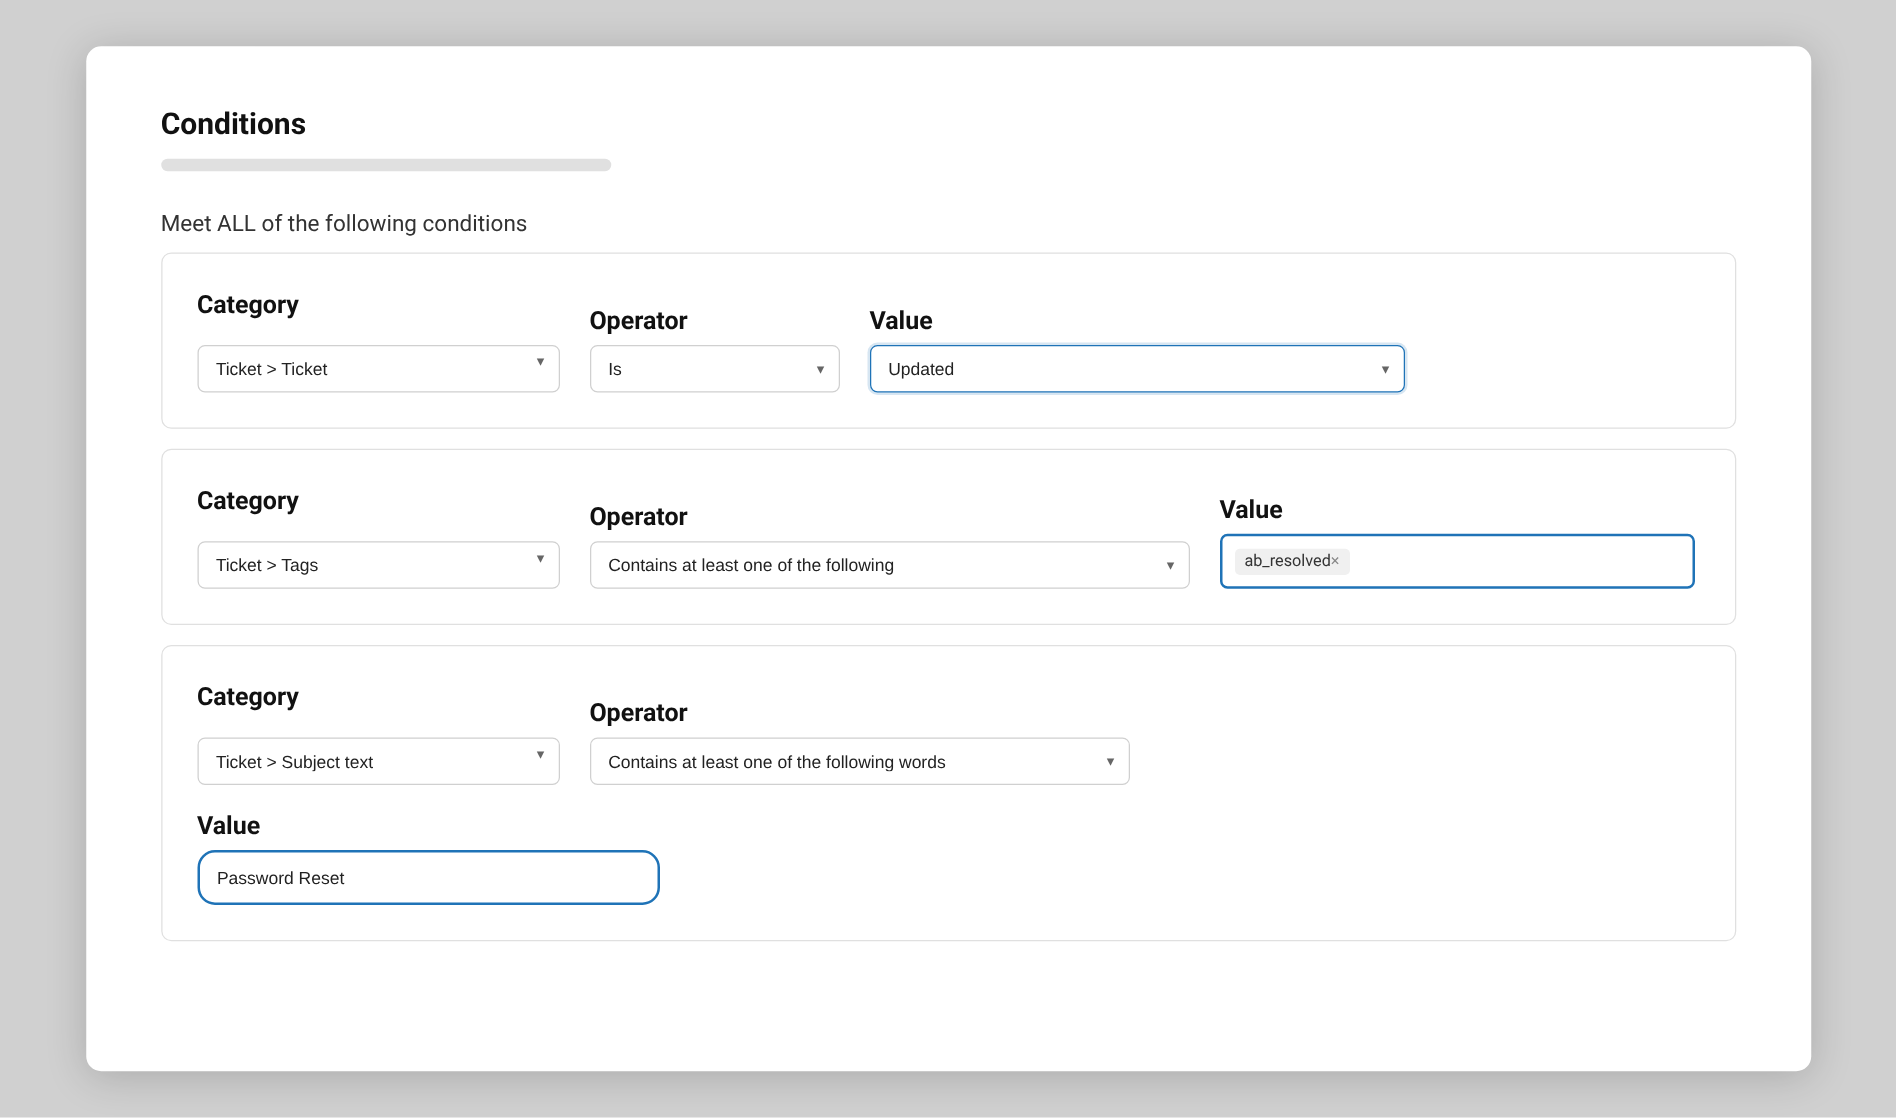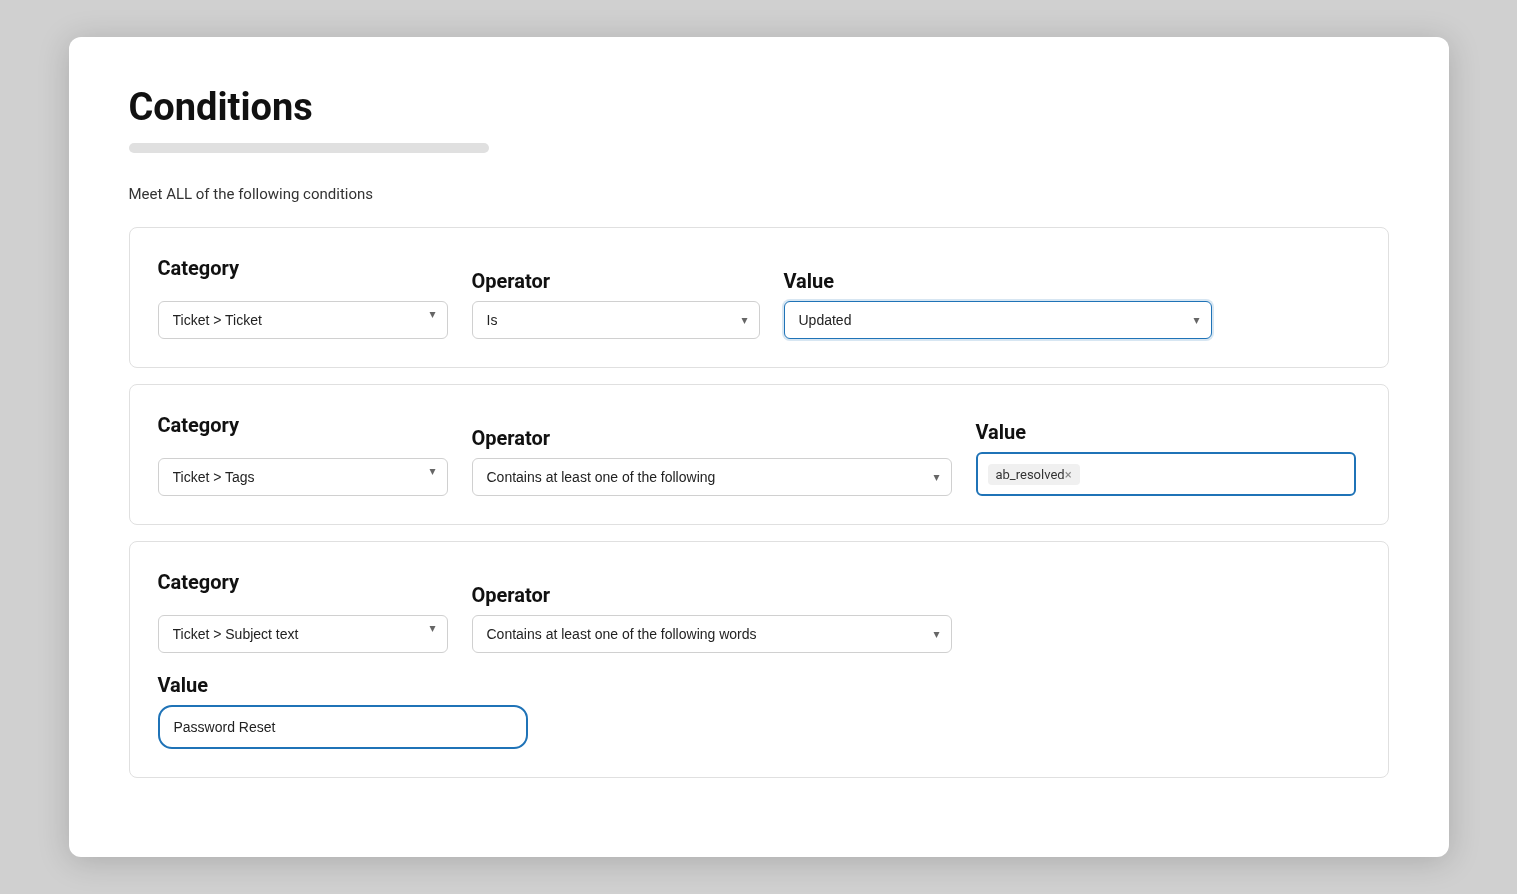--- a/index.html
+++ b/index.html
@@ -20,38 +20,38 @@
     .window {
       background: #ffffff;
       border-radius: 12px;
       box-shadow: 0 4px 32px rgba(0,0,0,0.18);
       width: 1380px;
       min-height: 820px;
       padding: 48px 60px 60px 60px;
     }
 
     .page-title {
-      font-size: 38px;
+      font-size: 24px;
       font-weight: 700;
       color: #111;
       margin-bottom: 14px;
     }
 
     .progress-bar-container {
       width: 360px;
       height: 10px;
       background: #e0e0e0;
       border-radius: 6px;
       margin-bottom: 32px;
     }
 
     .section-label {
-      font-size: 15px;
+      font-size: 18px;
       color: #333;
-      margin-bottom: 24px;
+      margin-bottom: 12px;
     }
 
     .condition-card {
       border: 1px solid #e0e0e0;
       border-radius: 8px;
       padding: 28px 28px 28px 28px;
       margin-bottom: 16px;
       background: #fff;
     }
 
@@ -107,21 +107,21 @@
     }
 
     
     .category-select {
       width: 290px;
       margin-top: 13px;
     }
 
     
     .operator-select-sm {
-      width: 288px;
+      width: 200px;
     }
     .operator-select-lg {
       width: 480px;
     }
 
     
     .value-select {
       width: 428px;
     }
 
@@ -289,21 +289,21 @@
             <option>Ticket &gt; Tags</option>
             <option selected="">Ticket &gt; Subject text</option>
           </select>
           <span class="select-chevron">▾</span>
         </div>
       </div>
 
       <div class="field-group">
         <span class="field-label">Operator</span>
         <div class="select-wrapper">
-          <select class="select-control" style="width:480px">
+          <select class="select-control" style="width:432px">
             <option>Contains at least one of the following words</option>
             <option>Contains all of the following words</option>
             <option>Contains none of the following words</option>
           </select>
           <span class="select-chevron">▾</span>
         </div>
       </div>
 
     </div>
 

